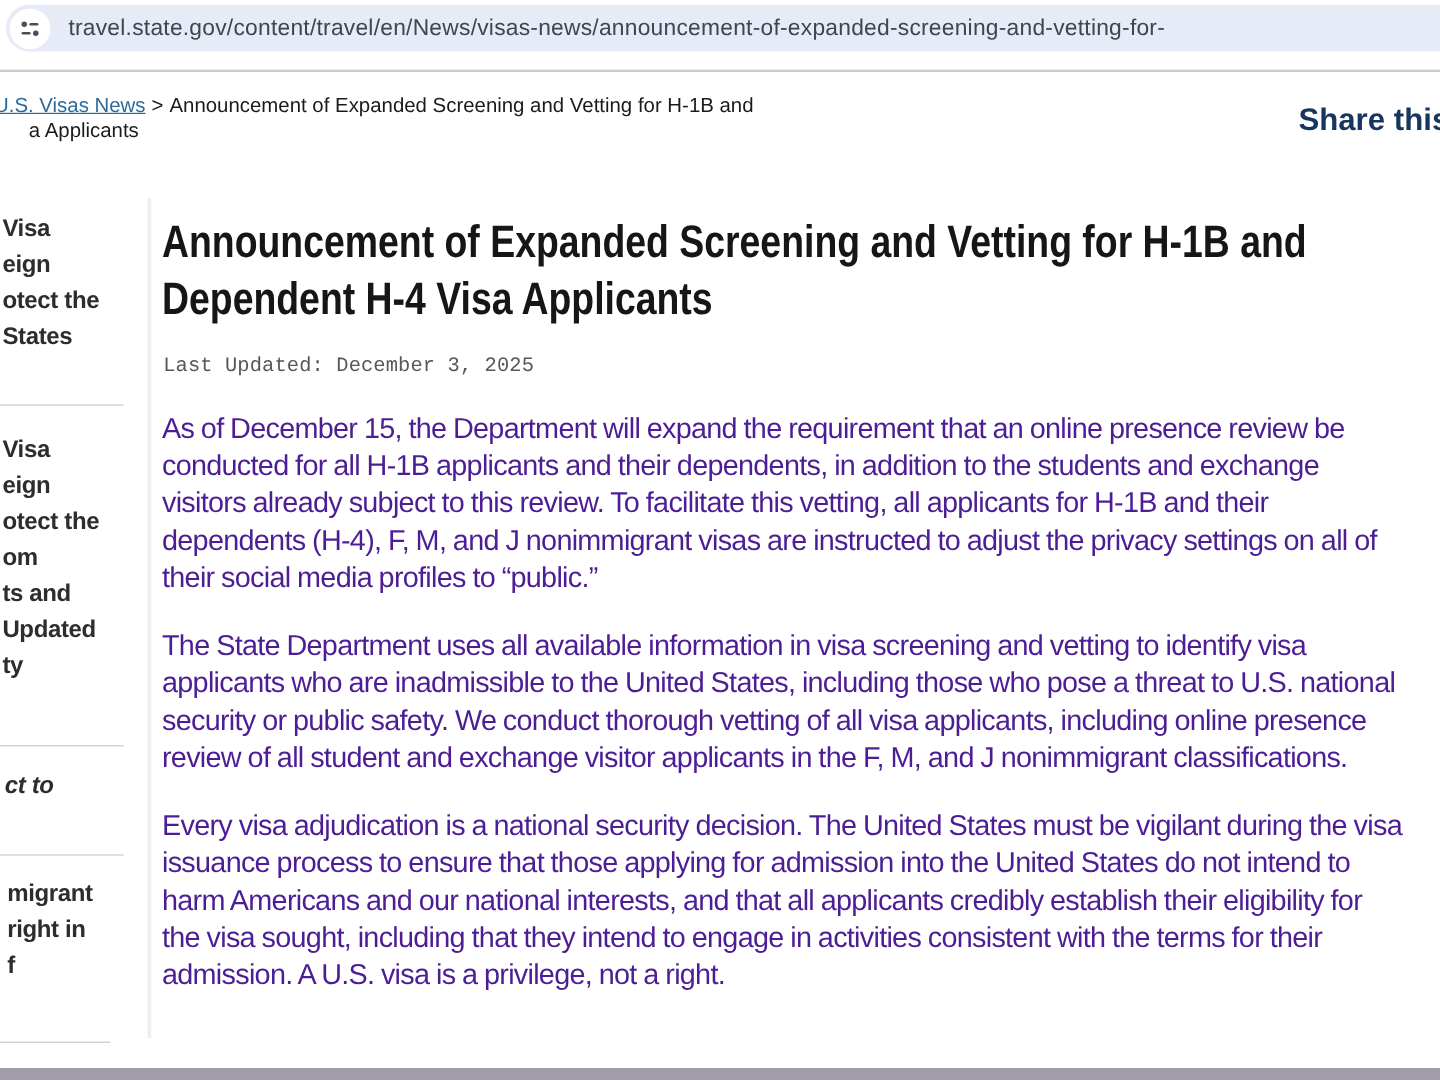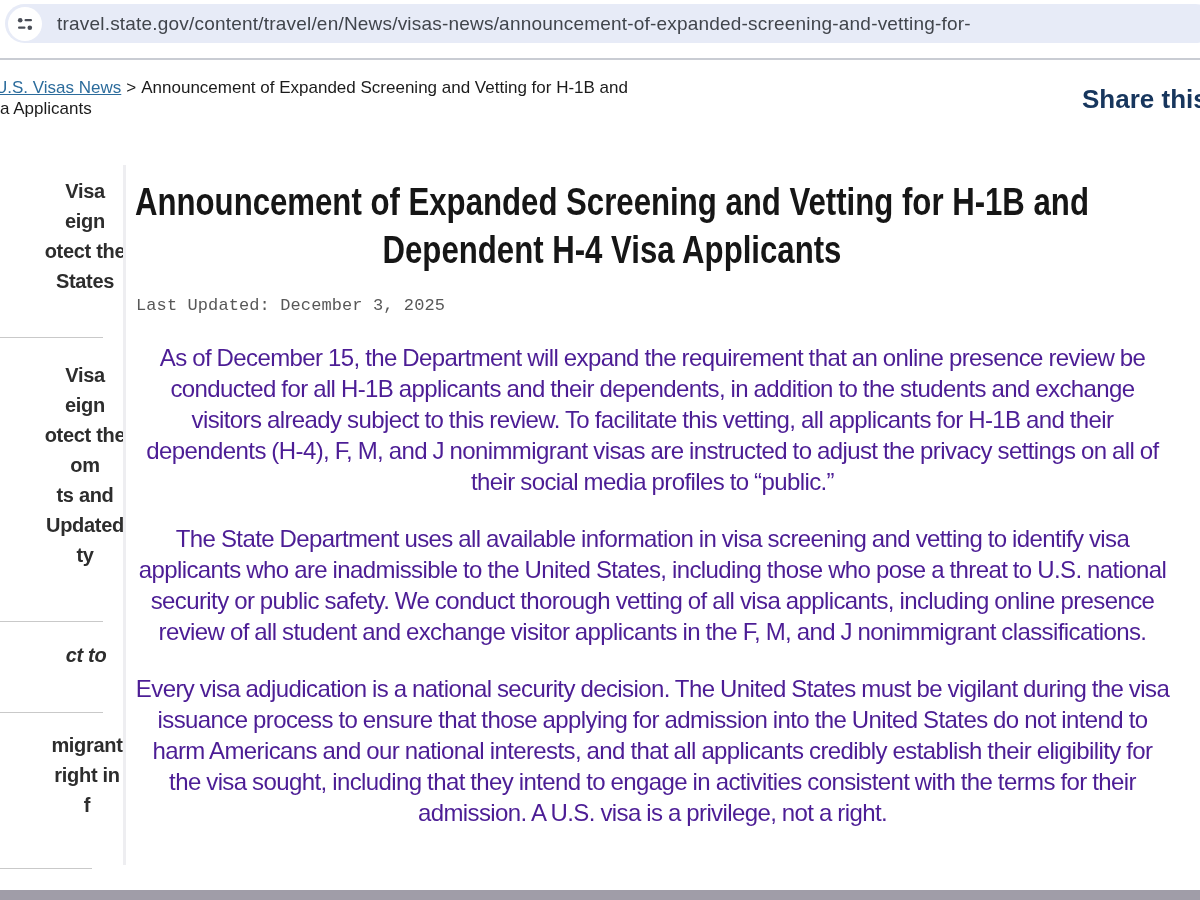--- a/index.html
+++ b/index.html
@@ -4,21 +4,20 @@
 <style>
   * { margin: 0; padding: 0; box-sizing: border-box; }
   html, body { background: #fff; }
   .screen {
     position: relative;
     width: 1200px;
     height: 900px;
     overflow: hidden;
     background: #ffffff;
     font-family: "Liberation Sans", sans-serif;
-    text-align: center;
   }
 
   
   .browser-bar {
     position: absolute;
     top: 0; left: 0;
     width: 1200px; height: 60px;
     background: #ffffff;
     border-bottom: 2px solid #c9ccd3;
   }
@@ -62,41 +61,41 @@
     text-decoration: underline;
     cursor: pointer;
   }
   .crumb-sep { margin: 0 5px; color: #1b1b1b; }
   .crumb-line2 {
     position: absolute;
     top: 99px; left: 0px;
     font-size: 17px;
     color: #1b1b1b;
     white-space: nowrap;
+    padding-left: 24px;
   }
   .share-label {
     position: absolute;
     top: 84px; left: 1082px;
     font-size: 26px;
     font-weight: 700;
     color: #17365d;
     white-space: nowrap;
   }
 
   
   .sb-item {
     position: absolute;
     left: 0;
     width: 118px;
     font-size: 20px;
     font-weight: 700;
     letter-spacing: -0.3px;
     color: #2d2d2d;
     cursor: pointer;
-    margin-left: 25px;
   }
   .sb-line { line-height: 30px; white-space: nowrap; }
   .sb-i1 { top: 176px; padding-left: 2px; }
   .sb-i2 { top: 360px; padding-left: 2px; }
   .sb-i3 { top: 640px; padding-left: 4px; font-style: italic; }
   .sb-i4 { top: 730px; padding-left: 6px; }
   .sb-divider {
     position: absolute;
     left: 0;
     width: 103px;

